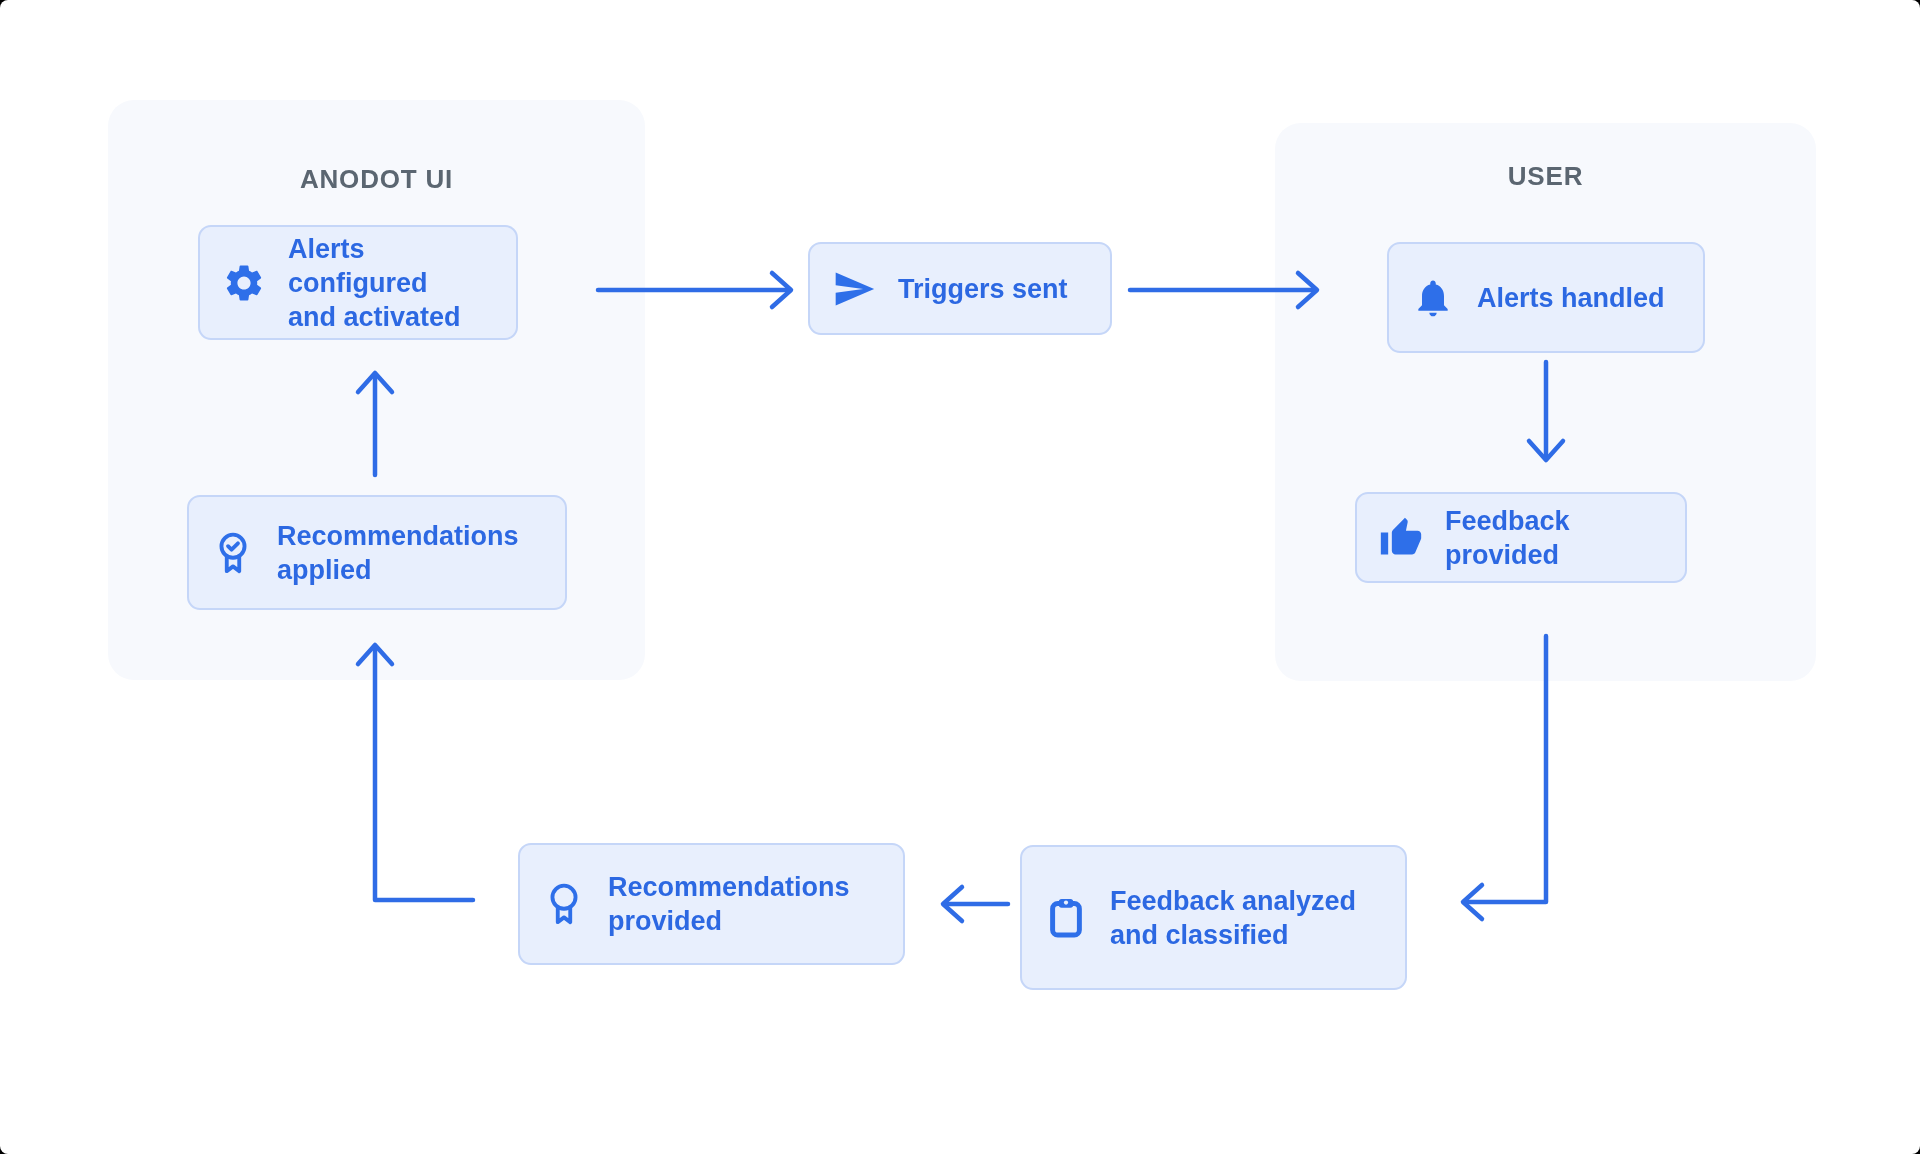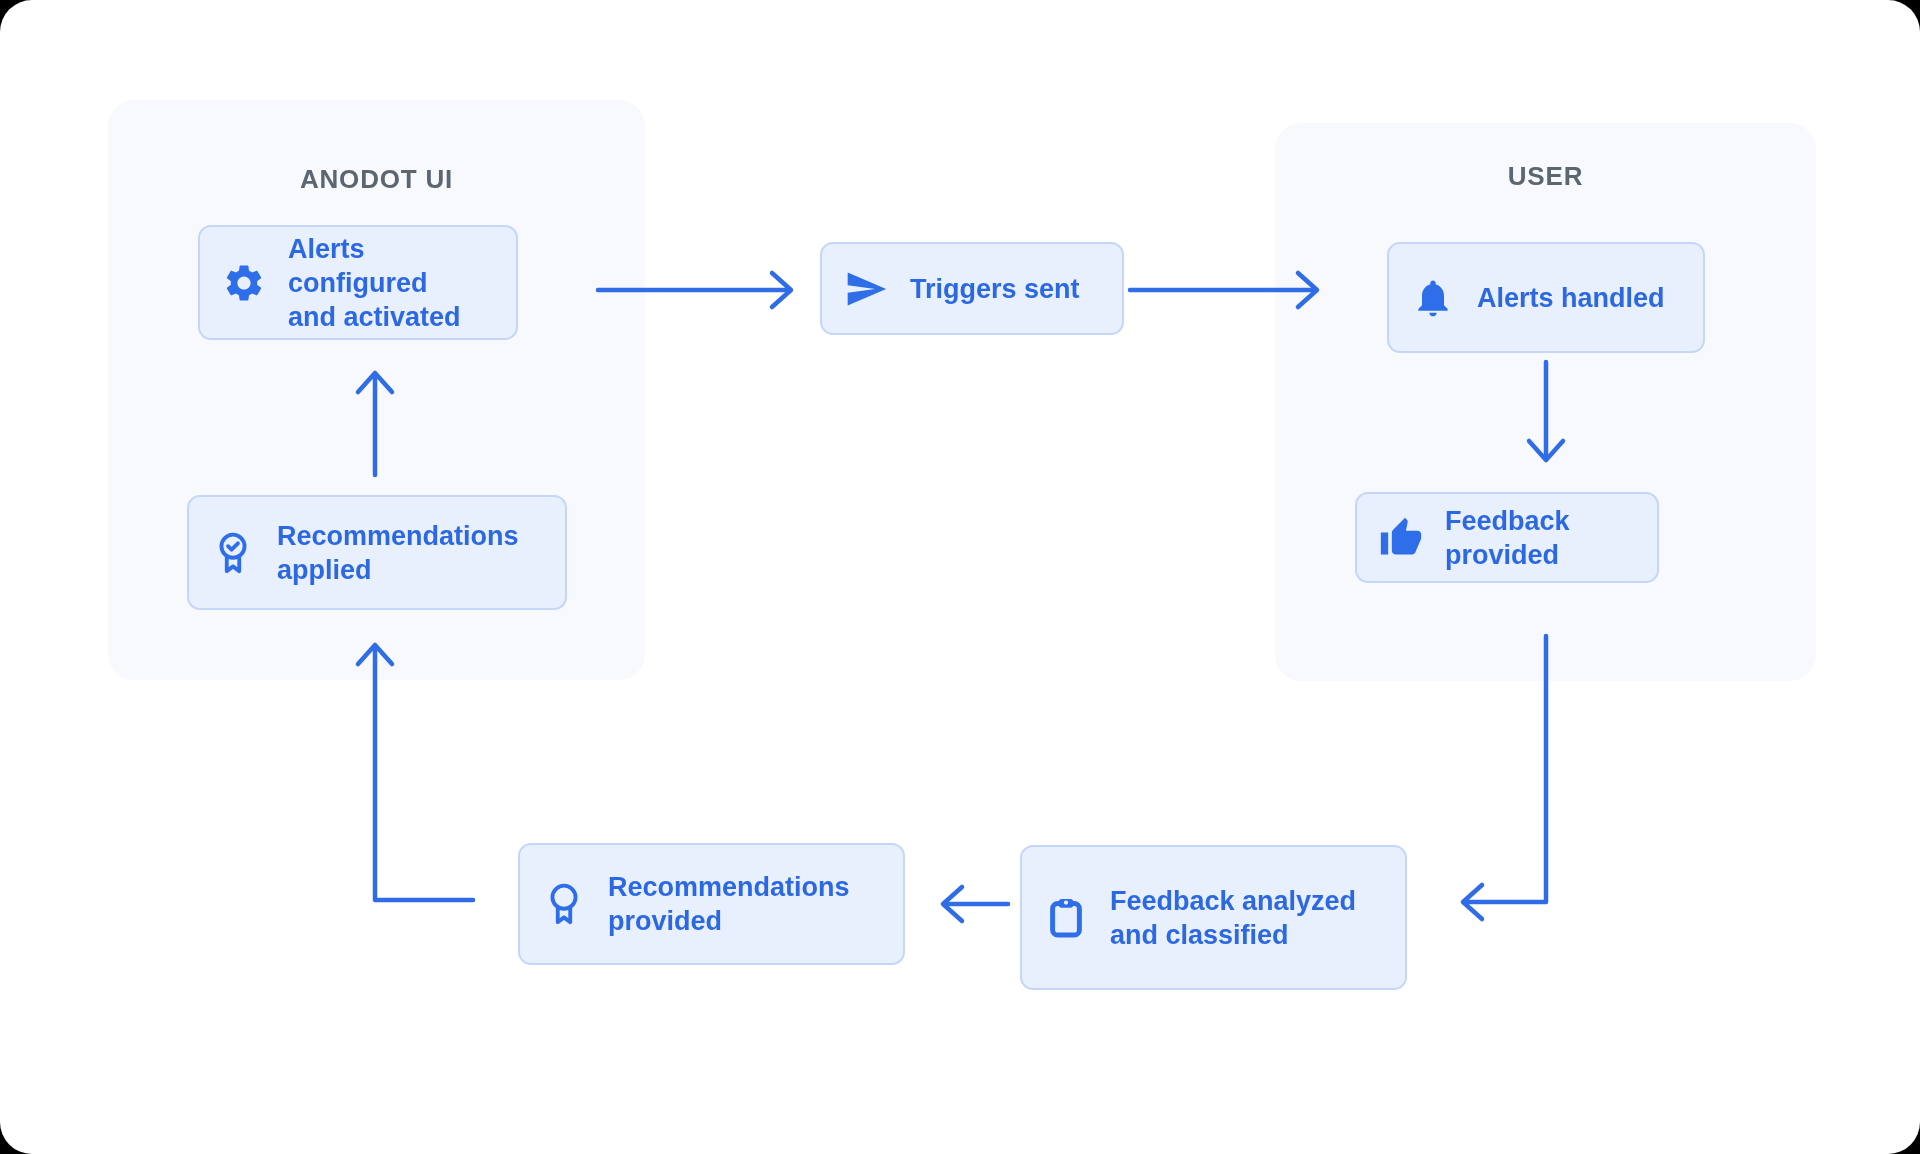--- a/index.html
+++ b/index.html
@@ -6,21 +6,21 @@
     margin: 0;
     padding: 0;
     background: #000000;
     font-family: "Liberation Sans", sans-serif;
   }
   .canvas {
     position: relative;
     width: 1920px;
     height: 1154px;
     background: #ffffff;
-    border-radius: 32px;
+    border-radius: 8px;
     overflow: hidden;
   }
   .group {
     position: absolute;
     background: #f7f9fd;
     border-radius: 26px;
   }
   .group-anodot-ui   { left: 108px;  top: 100px; width: 537px;  height: 580px; }
   .group-user        { left: 1275px; top: 123px; width: 541px;  height: 558px; }
   .group-anodot-ml   { left: 425px;  top: 741px; width: 1075px; height: 348px; }
@@ -43,23 +43,23 @@
     box-sizing: border-box;
     display: flex;
     align-items: center;
     gap: 22px;
     padding: 0 18px 0 22px;
     background: #e8effd;
     border: 2.5px solid #c5d6f8;
     border-radius: 13px;
   }
   .node-alerts-configured        { left: 198px;  top: 225px; width: 320px; height: 115px; }
-  .node-triggers-sent            { left: 808px;  top: 242px; width: 304px; height: 93px; margin-left: 12px;  }
+  .node-triggers-sent            { left: 808px;  top: 242px; width: 304px; height: 93px;  }
   .node-alerts-handled           { left: 1387px; top: 242px; width: 318px; height: 111px;  }
-  .node-feedback-provided        { left: 1355px; top: 492px; width: 304px; height: 91px;  }
+  .node-feedback-provided        { left: 1355px; top: 492px; width: 332px; height: 91px;  }
   .node-recommendations-applied  { left: 187px;  top: 495px; width: 380px; height: 115px; }
   .node-recommendations-provided { left: 518px;  top: 843px; width: 387px; height: 122px; }
   .node-feedback-analyzed        { left: 1020px; top: 845px; width: 387px; height: 145px; }
 
   .node-label {
     font-size: 27px;
     font-weight: bold;
     line-height: 34px;
     color: #2c68e2;
     white-space: pre-line;

